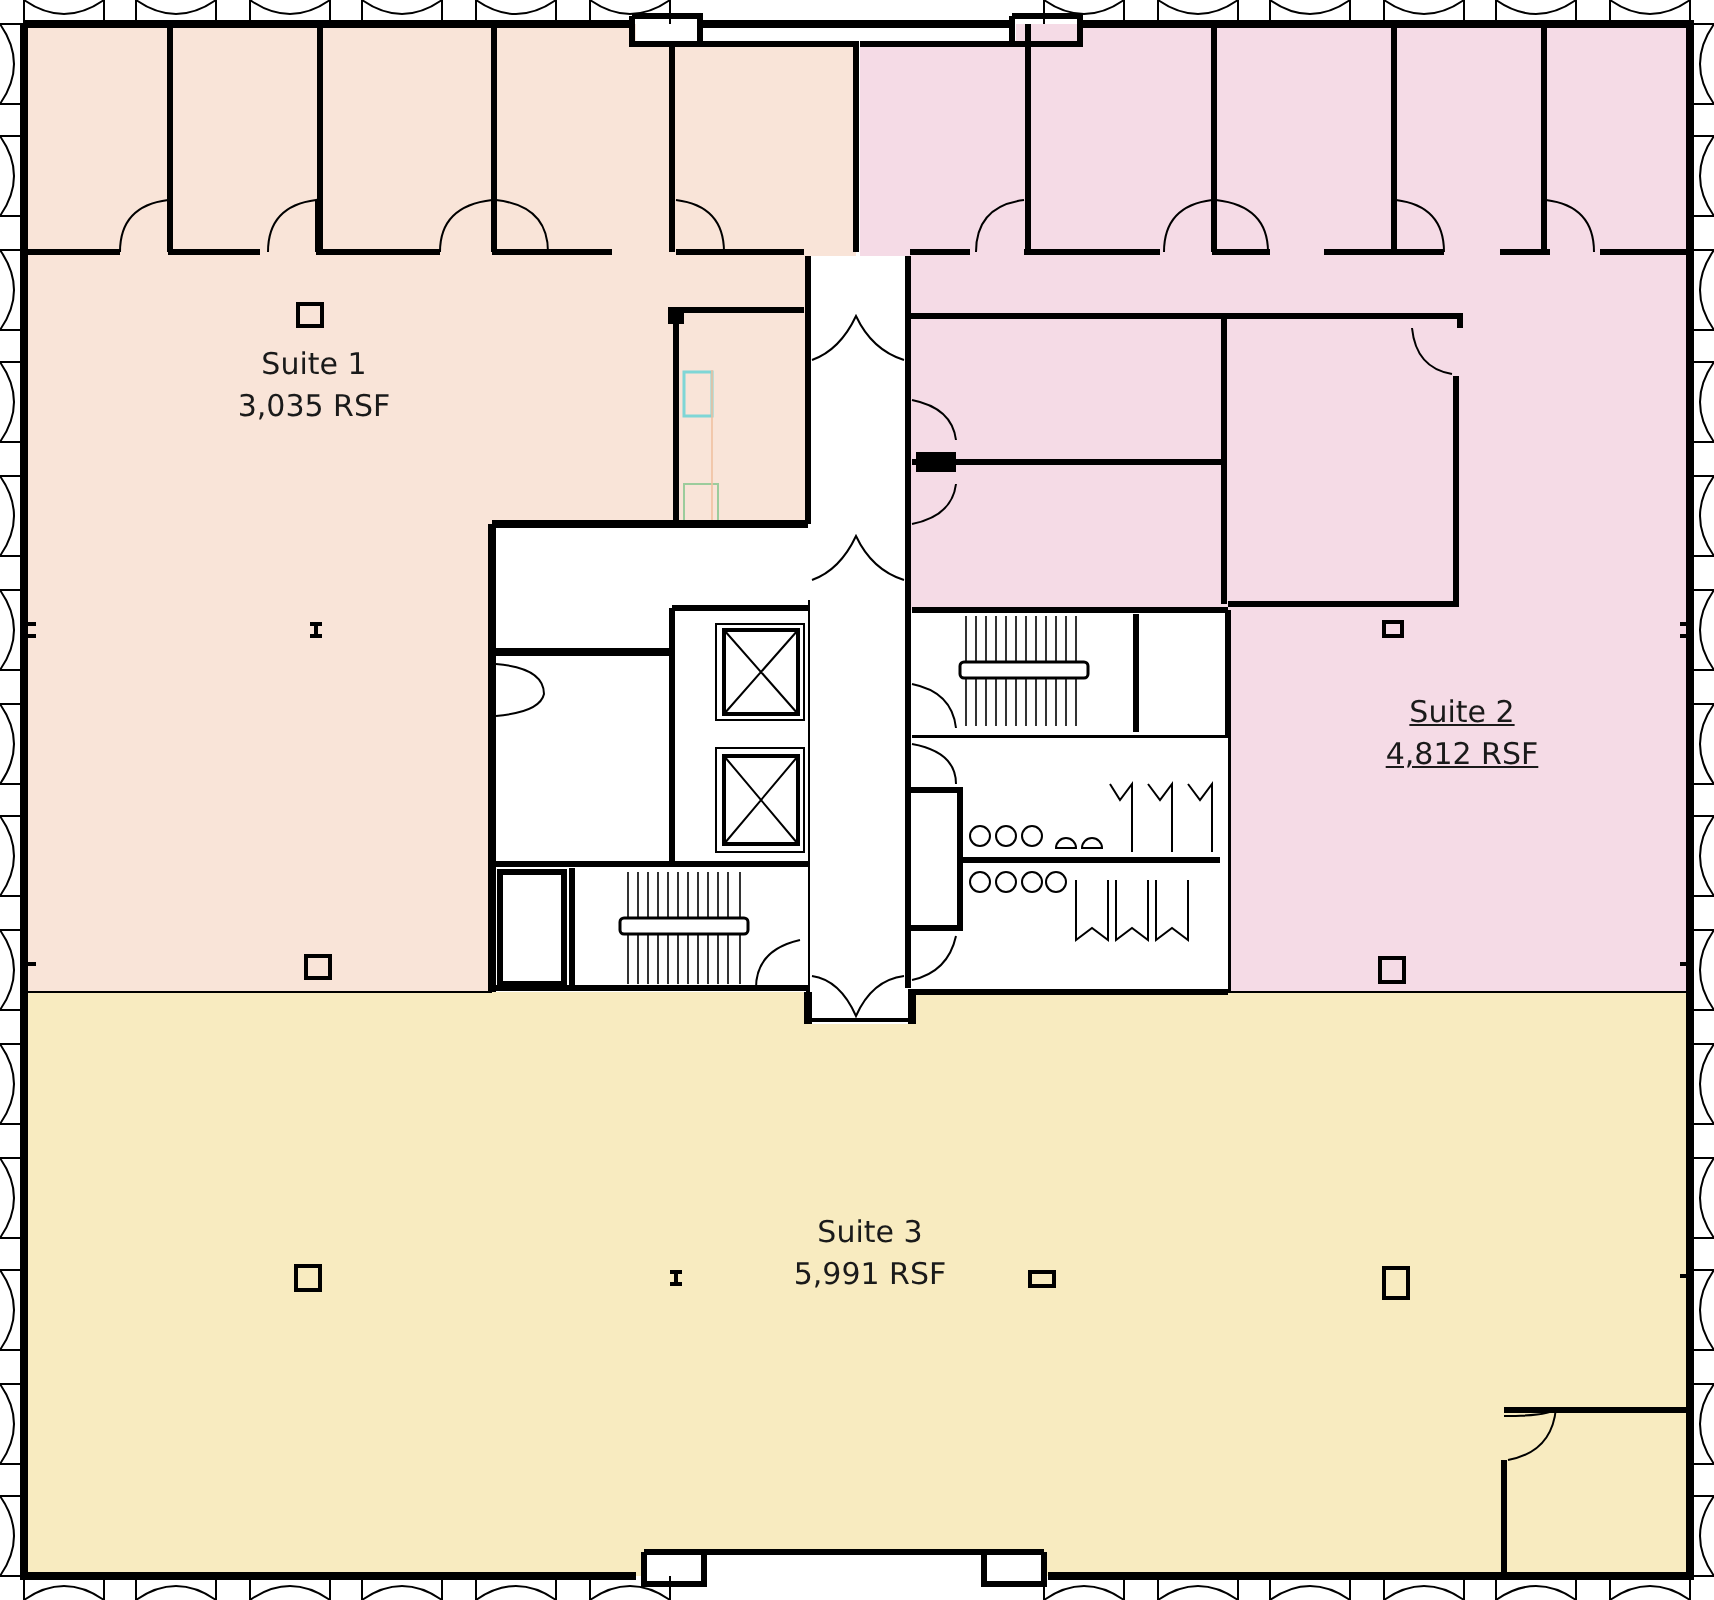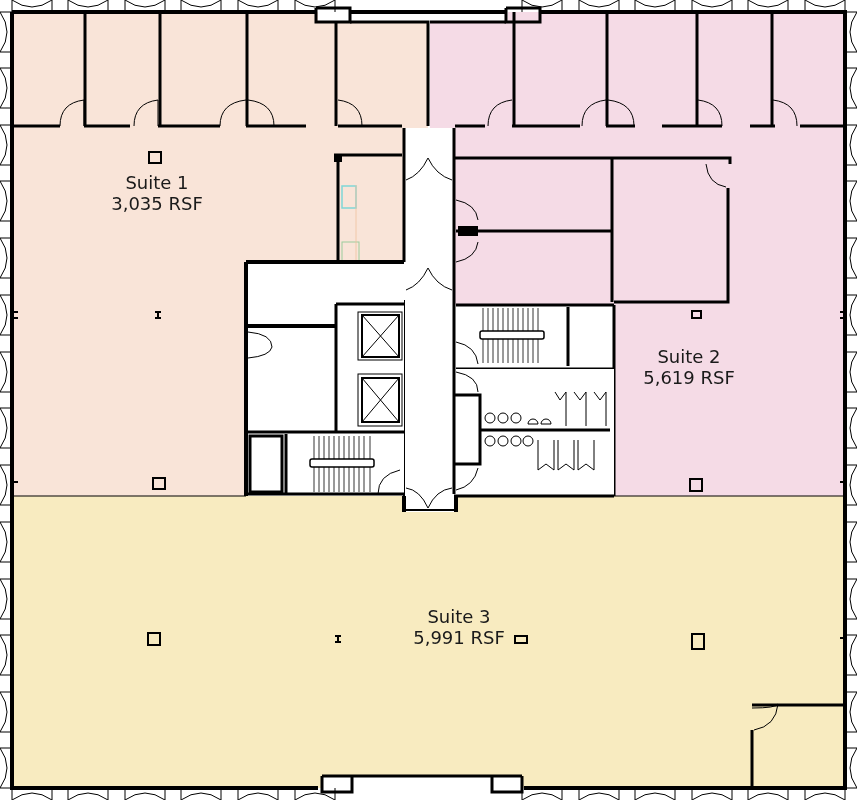--- a/index.html
+++ b/index.html
@@ -1,18 +1,18 @@
 <!DOCTYPE html>
 <html><head>
   <meta charset="utf-8">
   <style>
     html, body { margin: 0; padding: 0; background: #ffffff; }
     body { width: 857px; height: 800px; overflow: hidden; position: relative; font-family: "DejaVu Sans", sans-serif; }
     #plan { position: absolute; left: 0; top: 0; width: 857px; height: 800px; }
-    .suite-label { position: absolute; text-align: center; color: #1a1a1a; font-size: 18px; line-height: 21px; white-space: nowrap; transform: translateX(-50%); }
+    .suite-label { position: absolute; text-align: center; color: #1a1a1a; font-size: 15px; line-height: 21px; white-space: nowrap; transform: translateX(-50%); }
     .suite-label span { display: block; }
     .w { stroke: #000; fill: none; }
     .thin { stroke: #000; stroke-width: 1; fill: none; }
     .door { stroke: #000; stroke-width: 1; fill: none; }
   </style>
 </head>
 <body>
 
 <svg id="plan" viewBox="0 0 857 800" xmlns="http://www.w3.org/2000/svg">
 
@@ -219,20 +219,20 @@
     <rect x="515" y="636" width="12" height="7" fill="none" stroke="#000" stroke-width="2"></rect>
     <rect x="692" y="634" width="12" height="15" fill="none" stroke="#000" stroke-width="2"></rect>
     <path d="M12,312 h6 M12,318 h6 M840,312 h6 M840,318 h6 M12,482 h6 M840,482 h6 M840,638 h6" stroke="#000" stroke-width="2"></path>
   </g>
 </svg>
 
 <div class="suite-label" style="left:157px; top:172px;">
   <span>Suite 1</span>
   <span>3,035 RSF</span>
 </div>
-<div class="suite-label" style="left:689px; top:346px;">
+<div class="suite-label" style="left:731px; top:346px;text-decoration:underline;">
   <span>Suite 2</span>
-  <span>5,619 RSF</span>
+  <span>4,812 RSF</span>
 </div>
-<div class="suite-label" style="left:435px; top:606px;margin-left:24px;">
+<div class="suite-label" style="left:435px; top:606px;">
   <span>Suite 3</span>
   <span>5,991 RSF</span>
 </div>
 
 </body></html>

